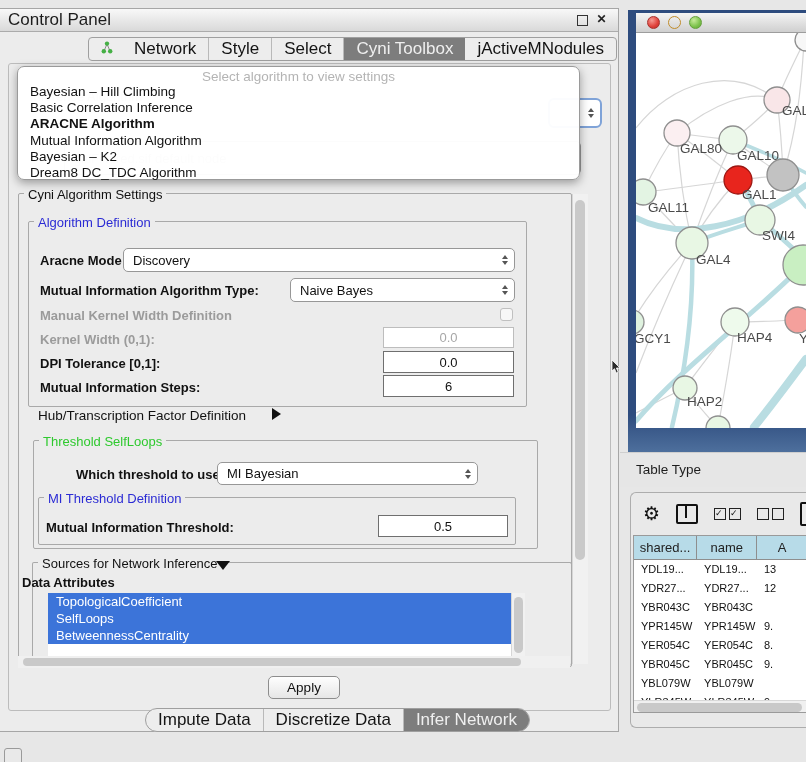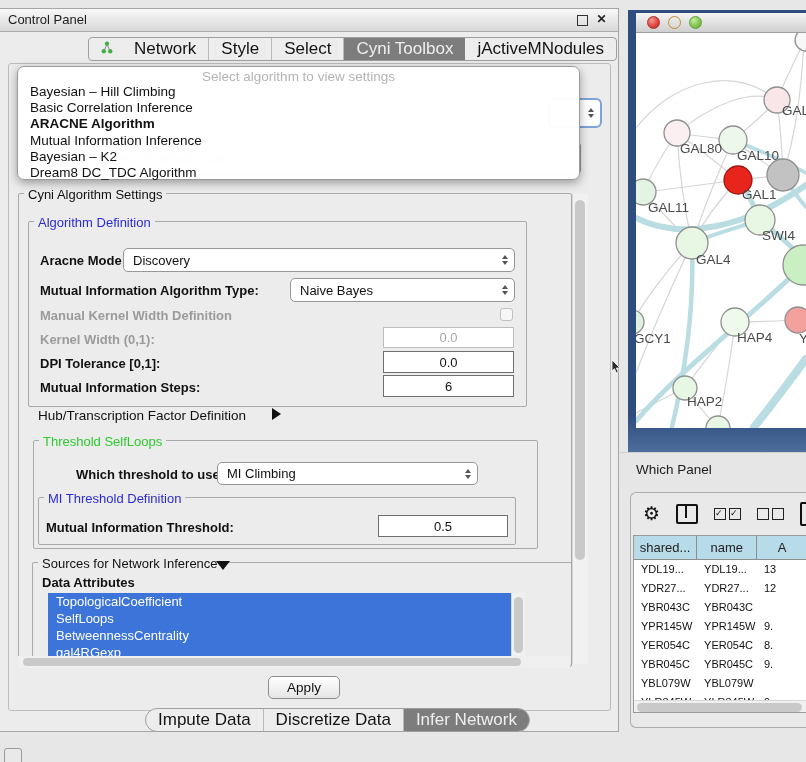--- a/index.html
+++ b/index.html
@@ -4,21 +4,21 @@
 <style>
   html,body{margin:0;padding:0;}
   body{width:806px;height:762px;position:relative;overflow:hidden;background:#e7e7e7;
        font-family:"Liberation Sans",sans-serif;font-size:13px;color:#111;}
   .abs{position:absolute;}
   
   #control-panel{left:0;top:8px;width:619px;height:724px;background:#ececec;
     border:1px solid #a6a6a6;border-left:none;box-sizing:border-box;}
   #cp-titlebar{left:0;top:0;width:100%;height:22px;
     background:linear-gradient(#f8f8f8,#d9d9d9);border-bottom:1px solid #ababab;}
-  #cp-title{left:8px;top:0;line-height:22px;font-size:13px;color:#1c1c1c;}
+  #cp-title{left:8px;top:0;line-height:22px;font-size:17px;color:#1c1c1c;}
   .tb-icon{top:4px;width:13px;height:13px;text-align:center;line-height:13px;font-size:12px;color:#222;}
   #float-icon{right:30px;top:6px;width:9px;height:9px;border:1.5px solid #333;}
   #close-icon{right:10px;top:4px;font-weight:bold;}
   
   #cp-tabbar{left:88px;top:28px;height:22px;display:flex;border:1px solid #9f9f9f;
     border-radius:4px;overflow:hidden;background:#ededed;}
   .tab{padding:0 12px;line-height:22px;font-size:17px;color:#141414;display:flex;align-items:center;gap:21px;
     border-right:1px solid #b9b9b9;}
   .tab:last-child{border-right:none;}
   .tab.sel{background:#7d7d7d;color:#efefef;border-right:none;}
@@ -136,21 +136,21 @@
   </div>
   <div class="abs combo" style="left:64px;top:132px;width:517px;height:34px;color:#a8a8a8;">
     <span>galFiltered.sif default node</span>
   </div>
 
   <div id="algo-popup" class="abs">
     <div class="ph">Select algorithm to view settings</div>
     <div class="it">Bayesian – Hill Climbing</div>
     <div class="it">Basic Correlation Inference</div>
     <div class="it sel">ARACNE Algorithm</div>
-    <div class="it">Mutual Information Inference</div>
+    <div class="it">Mutual Information Algorithm</div>
     <div class="it">Bayesian – K2</div>
     <div class="it">Dream8 DC_TDC Algorithm</div>
   </div>
 
   <div class="abs group" style="left:18px;top:184px;width:552px;height:472px;"></div>
   <span class="legend abs" style="left:24px;top:178px;">Cyni Algorithm Settings</span>
 
   <div class="abs sb-track-v" style="left:572px;top:185px;width:15px;height:470px;">
     <div class="sb-thumb abs" style="left:2px;top:6px;width:10px;height:360px;"></div>
   </div>
@@ -195,46 +195,45 @@
   </div>
 
   <span class="abs lbl" style="left:38px;top:399px;font-size:13.5px;">Hub/Transcription Factor Definition</span>
   <span class="abs" style="left:272px;top:399px;width:0;height:0;border-top:6px solid transparent;border-bottom:6px solid transparent;border-left:9px solid #111;"></span>
 
   <div class="abs group" style="left:33px;top:431px;width:503px;height:107px;"></div>
   <span class="legend green abs" style="left:39px;top:425px;">Threshold SelfLoops</span>
 
   <span class="abs lbl bold" style="left:76px;top:458px;">Which threshold to use:</span>
   <div class="abs combo" style="left:217px;top:453px;width:261px;height:23px;">
-    <span>MI Climbing</span>
+    <span>MI Bayesian</span>
     <span class="stp">
         <span class="tri-up"></span>
         <span class="tri-dn"></span>
       </span>
   </div>
 
   <div class="abs group" style="left:38px;top:488px;width:476px;height:46px;"></div>
   <span class="legend blue abs" style="left:44px;top:482px;">MI Threshold Definition</span>
 
   <span class="abs lbl bold" style="left:46px;top:511px;">Mutual Information Threshold:</span>
   <div class="abs field" style="left:378px;top:506px;width:130px;height:22px;">
     <span>0.5</span>
   </div>
 
   <div class="abs group" style="left:32px;top:553px;width:538px;height:102px;border-bottom:none;"></div>
   <span class="legend abs" style="left:38px;top:547px;">Sources for Network Inference</span>
   <span class="abs" style="left:216px;top:552px;width:0;height:0;border-left:7px solid transparent;border-right:7px solid transparent;border-top:9px solid #111;"></span>
 
-  <span class="abs lbl bold" style="left:42px;top:566px;">Data Attributes</span>
+  <span class="abs lbl bold" style="left:22px;top:566px;">Data Attributes</span>
 
   <div class="abs" style="left:48px;top:584px;width:463px;height:70px;overflow:hidden;background:#fff;">
     <div class="sel-item">TopologicalCoefficient</div>
     <div class="sel-item">SelfLoops</div>
     <div class="sel-item">BetweennessCentrality</div>
-    <div class="sel-item">gal4RGexp</div>
   </div>
   <div class="abs sb-track-v" style="left:511px;top:584px;width:13px;height:70px;">
     <div class="sb-thumb abs" style="left:2px;top:4px;width:9px;height:56px;"></div>
   </div>
 
   <div class="abs sb-track-h" style="left:18px;top:647px;width:552px;height:12px;">
     <div class="sb-thumb abs" style="left:5px;top:2px;width:498px;height:8px;"></div>
   </div>
 
   <div id="apply-btn" class="abs">
@@ -335,21 +334,21 @@
         <text x="-2" y="310">GCY1</text>
         <text x="101" y="309">HAP4</text>
         <text x="163" y="310">Y</text>
         <text x="51" y="373">HAP2</text>
       </g>
     </svg>
   </div>
 </div>
 
 <div id="table-title-bar" class="abs">
-  <span id="table-title" class="abs">Which Panel</span>
+  <span id="table-title" class="abs">Table Type</span>
 </div>
 
 <div id="table-card" class="abs">
 
   <div class="abs" style="left:12px;top:10px;height:22px;display:flex;align-items:center;gap:16px;">
     <span class="ticon" style="font-size:19px;line-height:20px;color:#111;">⚙</span>
     <span class="ticon" style="width:18px;height:16px;border:2px solid #111;border-radius:2px;position:relative;">
       <span style="position:absolute;left:7px;top:0;width:2px;height:12px;background:#111;"></span>
     </span>
     <span class="ticon" style="display:flex;gap:3px;">

